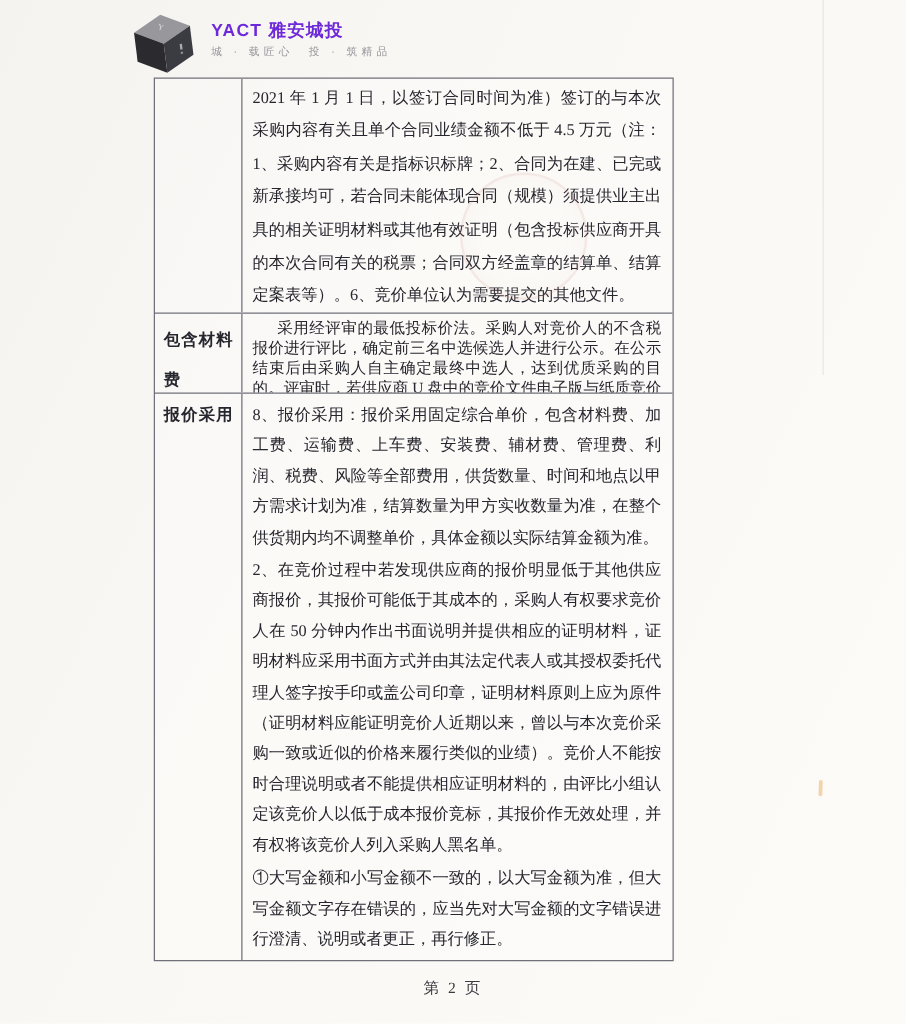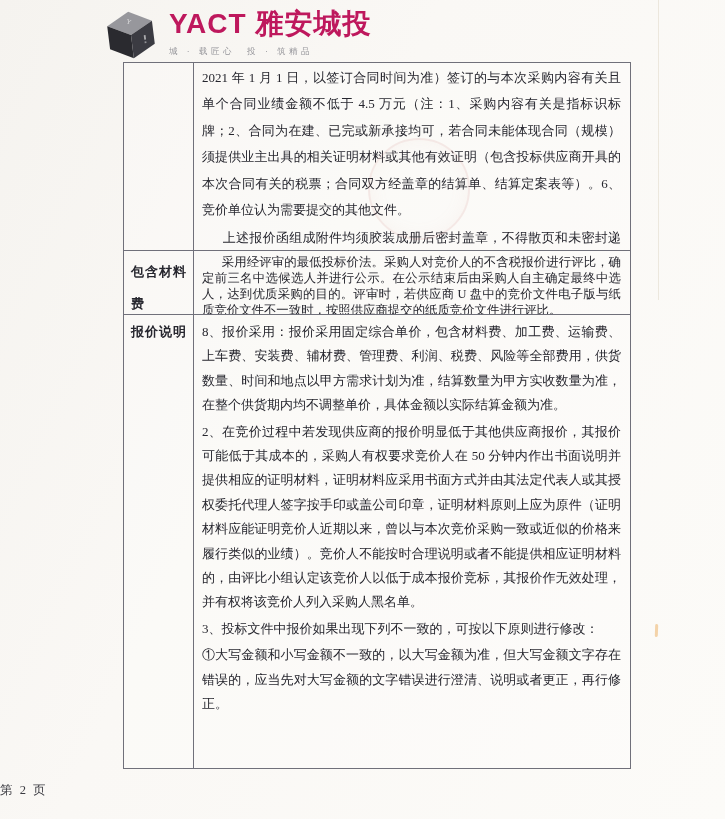--- a/index.html
+++ b/index.html
@@ -12,29 +12,29 @@
   .paper-edge{
     position:absolute;left:658px;top:0;width:1px;height:300px;
     background:rgba(210,198,175,0.35);
   }
   
   .logo{position:absolute;left:104px;top:7px;display:flex;align-items:flex-start;gap:11px;}
   .cube{transform:rotate(-7deg);margin-top:2px;}
   .brand-wrap{padding-top:6px;}
   .brand{
     font-family:"Liberation Sans","DejaVu Sans",sans-serif;
-    font-weight:bold;font-size:28px;letter-spacing:1px;color:#be185d;line-height:22px;
+    font-weight:bold;font-size:14px;letter-spacing:1px;color:#6d28d9;line-height:22px;
   }
   .tagline{
     font-family:"Liberation Sans","DejaVu Sans",sans-serif;
-    font-size:8.5px;letter-spacing:3.5px;color:#95959a;margin-top:11px;
+    font-size:8.5px;letter-spacing:3.5px;color:#95959a;margin-top:1px;
   }
   
   .doc-table{
-    position:absolute;left:123px;top:62px;width:508px;height:707px;
+    position:absolute;left:123px;top:62px;width:416px;height:707px;
     border:1px solid #70707a;box-sizing:border-box;
     background:rgba(255,255,255,0.25);
   }
   .t-row{display:flex;box-sizing:border-box;overflow:hidden;}
   .t-row.r0{height:188px;border-bottom:1px solid #70707a;}
   .t-row.r1{height:64px;border-bottom:1px solid #70707a;}
   .t-row.r2{height:453px;}
   .t-label{
     width:70px;flex:0 0 70px;border-right:1px solid #70707a;box-sizing:border-box;
     padding:6px 4px 0 7px;font-size:13px;font-weight:bold;letter-spacing:1px;
@@ -46,21 +46,21 @@
     flex:1;box-sizing:border-box;padding:4px 9px 0 8px;
     text-align:justify;word-break:break-all;color:#26262e;
   }
   .r0 .t-content{font-size:13px;line-height:26.4px;padding-top:2px;}
   .r1 .t-content{font-size:12.4px;line-height:16.1px;padding-top:3px;}
   .r2 .t-content{font-size:13px;line-height:24.4px;padding-top:5px;}
   .t-content p{margin:0 0 2px 0;}
   .t-content p.indent{text-indent:1.6em;}
   
   .footer{
-    position:absolute;left:0;top:782px;width:100%;text-align:left;
+    position:absolute;left:0;top:782px;width:100%;text-align:center;
     font-size:12.5px;letter-spacing:2px;color:#3a3a40;
   }
   
   .stamp{
     position:absolute;left:368px;top:138px;width:98px;height:98px;border-radius:50%;
     border:2px solid rgba(206,132,126,0.15);
     box-shadow:inset 0 0 18px rgba(220,160,150,0.08);
   }
   .accent-mark{
     position:absolute;left:655px;top:624px;width:3px;height:13px;border-radius:2px;
@@ -98,25 +98,24 @@
   </div>
 
   <div class="t-row r1">
     <div class="t-label">包含材料费</div>
     <div class="t-content">
       <p class="indent">采用经评审的最低投标价法。采购人对竞价人的不含税报价进行评比，确定前三名中选候选人并进行公示。在公示结束后由采购人自主确定最终中选人，达到优质采购的目的。评审时，若供应商 U 盘中的竞价文件电子版与纸质竞价文件不一致时，按照供应商提交的纸质竞价文件进行评比。</p>
     </div>
   </div>
 
   <div class="t-row r2">
-    <div class="t-label">报价说明</div>
+    <div class="t-label">报价采用</div>
     <div class="t-content">
       <p>8、报价采用：报价采用固定综合单价，包含材料费、加工费、运输费、上车费、安装费、辅材费、管理费、利润、税费、风险等全部费用，供货数量、时间和地点以甲方需求计划为准，结算数量为甲方实收数量为准，在整个供货期内均不调整单价，具体金额以实际结算金额为准。</p>
       <p>2、在竞价过程中若发现供应商的报价明显低于其他供应商报价，其报价可能低于其成本的，采购人有权要求竞价人在 50 分钟内作出书面说明并提供相应的证明材料，证明材料应采用书面方式并由其法定代表人或其授权委托代理人签字按手印或盖公司印章，证明材料原则上应为原件（证明材料应能证明竞价人近期以来，曾以与本次竞价采购一致或近似的价格来履行类似的业绩）。竞价人不能按时合理说明或者不能提供相应证明材料的，由评比小组认定该竞价人以低于成本报价竞标，其报价作无效处理，并有权将该竞价人列入采购人黑名单。</p>
-      <p>3、投标文件中报价如果出现下列不一致的，可按以下原则进行修改：</p>
       <p>①大写金额和小写金额不一致的，以大写金额为准，但大写金额文字存在错误的，应当先对大写金额的文字错误进行澄清、说明或者更正，再行修正。</p>
 
     </div>
   </div>
 
 </div>
 
 <div class="stamp"></div>
 
 <div class="accent-mark"></div>

